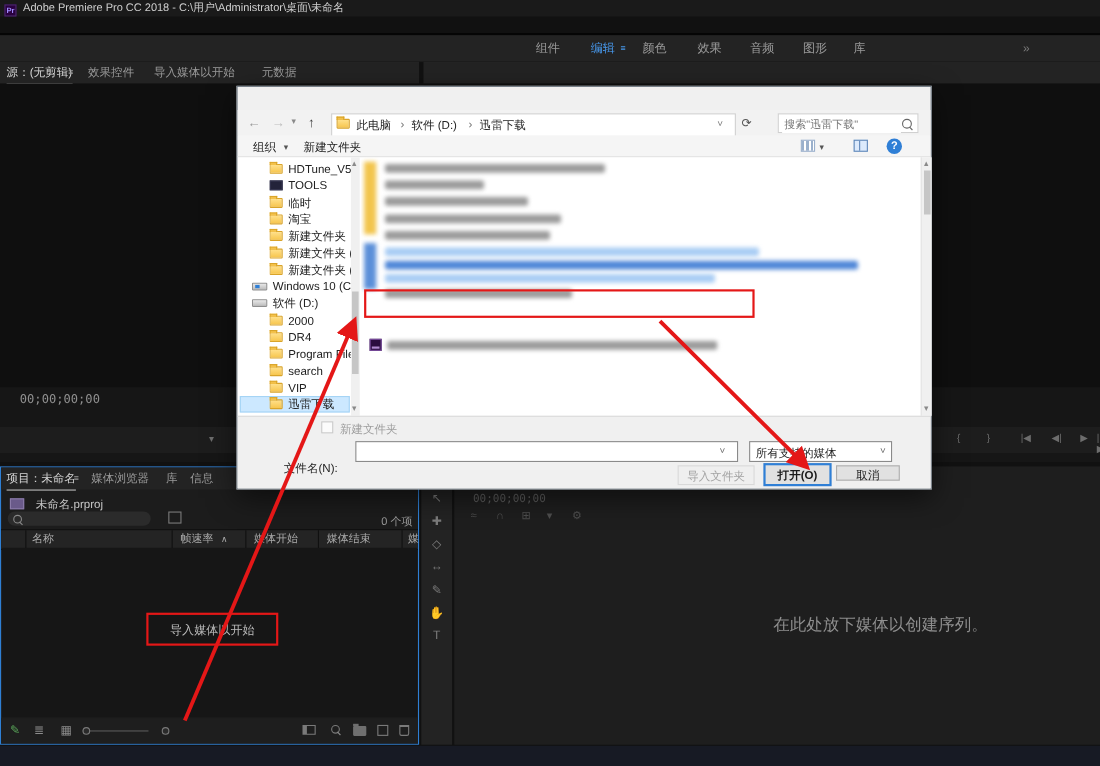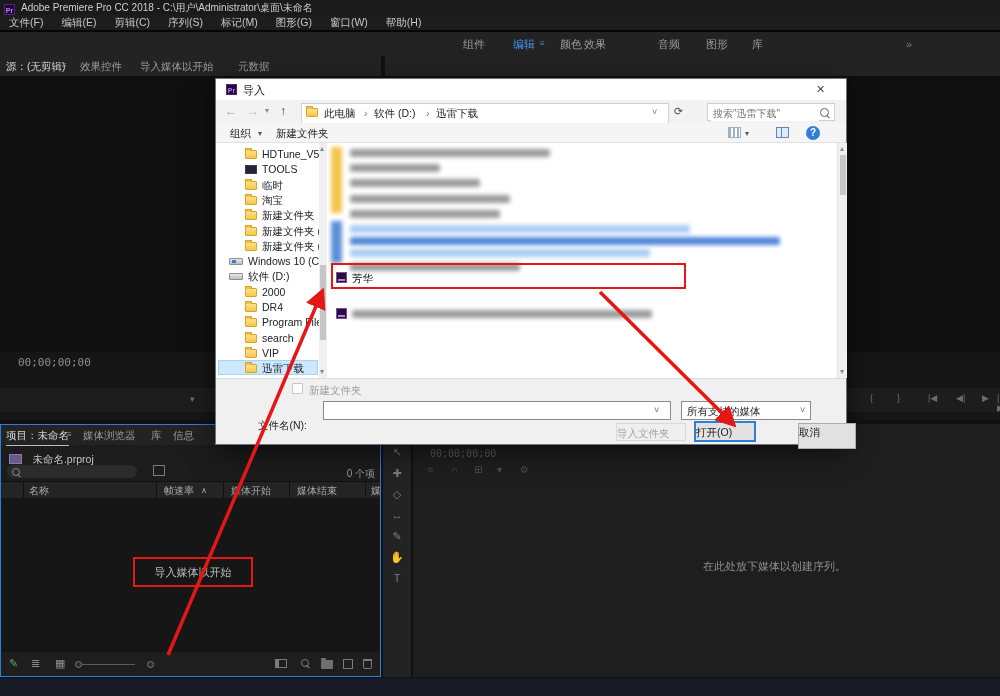--- a/index.html
+++ b/index.html
@@ -8,21 +8,21 @@
   .abs{position:absolute;}
   .nosel{user-select:none;}
   
   .titlebar{left:0;top:0;width:1000px;height:15px;background:#1a1a1a;color:#cfcfcf;font-size:10px;line-height:15px;}
   .prlogo{display:inline-block;width:11px;height:11px;background:#2a0040;color:#9f8cff;font-size:7px;font-weight:bold;
           line-height:11px;text-align:center;vertical-align:-2px;margin:0 6px 0 4px;border:1px solid #4a2a6a;box-sizing:border-box;}
   .menubar{left:0;top:15px;width:1000px;height:15px;background:#1d1d1d;color:#c6c6c6;font-size:10.5px;line-height:15px;display:flex;gap:0;}
   .menubar span{padding:0 9px;}
   .menusep{left:0;top:30px;width:1000px;height:2px;background:#050505;}
   .wsbar{left:0;top:32px;width:1000px;height:24px;background:#232323;color:#9b9b9b;font-size:11px;line-height:24px;}
-  .wsbar .tab{position:absolute;top:0;}
+  .wsbar .tab{position:absolute;top:0;margin-left:24px;}
   .ws-active{color:#4796e8;}
   
   .panel{background:#161616;}
   .phead{position:absolute;left:0;top:0;right:0;height:20px;background:#232323;color:#9a9a9a;font-size:10.5px;line-height:20px;}
   .ptab{position:absolute;top:0;white-space:nowrap;}
   .ptab.active{color:#d6d6d6;border-bottom:1px solid #bcbcbc;}
   .viewer{position:absolute;left:0;right:0;background:#0f0f0f;}
   .tc{font-family:"DejaVu Sans Mono",monospace;color:#8f8f8f;font-size:11px;}
   .ctrlstrip{position:absolute;left:0;right:0;height:24px;background:#1d1d1d;color:#6d6d6d;}
   .transport span{position:absolute;top:5px;font-size:9px;color:#6d6d6d;}
@@ -41,21 +41,21 @@
   .slider-knob{position:absolute;width:7px;height:7px;border:1px solid #7a7a7a;border-radius:50%;background:#2a2a2a;box-sizing:border-box;}
   .gfolder{width:12px;height:9px;background:#6f6f6f;border-radius:1px;}
   .gfolder::before{content:"";position:absolute;top:-2px;left:0;width:5px;height:2px;background:#6f6f6f;}
   .trash{width:9px;height:10px;border:1px solid #7a7a7a;border-top:2px solid #7a7a7a;border-radius:0 0 2px 2px;}
   
   #tools{left:383px;top:424px;width:28px;height:253px;background:#232323;}
   #tools span{position:absolute;left:0;width:28px;text-align:center;color:#7b7b7b;font-size:11px;}
   
   #timeline{left:413px;top:424px;width:587px;height:253px;background:#1e1e1e;}
   #timeline .icons span{position:absolute;color:#4e4e4e;font-size:10px;}
-  .drophint{position:absolute;color:#8f8f8f;font-size:11px;font-family:Liberation Mono, monospace;}
+  .drophint{position:absolute;color:#8f8f8f;font-size:15px;font-family:Liberation Mono, monospace;}
   .bottomstrip{left:0;top:678px;width:1000px;height:18px;background:#171a24;}
   
   #dialog{left:215px;top:78px;width:632px;height:367px;background:#f0f0f0;border:1px solid #6a747e;
           box-shadow:0 8px 24px rgba(0,0,0,.55);box-sizing:border-box;font-size:10.5px;color:#222;}
   .dtitle{position:absolute;left:0;top:0;width:100%;height:21px;background:#ffffff;}
   .dnav{position:absolute;left:0;top:21px;width:100%;height:23px;background:#f2f2f2;}
   .dbox{position:absolute;background:#fff;border:1px solid #d0d0d0;box-sizing:border-box;}
   .dtool{position:absolute;left:0;top:44px;width:100%;height:20px;background:#f5f5f5;border-bottom:1px solid #e2e2e2;box-sizing:border-box;}
   .dbody{position:absolute;left:0;top:64px;width:100%;height:235px;background:#fff;}
   .dfoot{position:absolute;left:0;top:299px;width:100%;height:66px;background:#f0f0f0;border-top:1px solid #dcdcdc;box-sizing:border-box;}
@@ -68,23 +68,23 @@
   .ic-drive{width:14px;height:7px;background:linear-gradient(#e8e8e8,#bdbdbd);border:1px solid #8f8f8f;box-sizing:border-box;border-radius:1px;vertical-align:0;}
   .ic-drivewin::after{content:"";position:absolute;left:2px;top:1px;width:4px;height:3px;background:#2f7fd6;}
   .ic-vfile{width:11px;height:11px;background:#2b0d3f;border:1px solid #7a4d9e;box-sizing:border-box;vertical-align:-2px;}
   .ic-vfile::after{content:"";position:absolute;left:1px;bottom:1px;width:7px;height:2px;background:#b08ad0;}
   .blurbar{position:absolute;height:8px;border-radius:2px;filter:blur(2px);}
   .bgrey{background:#9b9b9b;}
   .byellow{background:#f2c54d;filter:blur(2px);}
   .sbar{position:absolute;background:#f0f0f0;}
   .sthumb{position:absolute;background:#c6c6c6;}
   .sarrow{position:absolute;color:#8a8a8a;font-size:8px;line-height:8px;}
-  .wbtn{position:absolute;background:#e1e1e1;border:1px solid #adadad;box-sizing:border-box;font-size:10.5px;color:#1a1a1a;}
+  .wbtn{position:absolute;background:#e1e1e1;border:1px solid #adadad;box-sizing:border-box;text-align:center;font-size:10.5px;color:#1a1a1a;}
   .wbtn.disabled{background:#efefef;border-color:#d9d9d9;color:#a3a3a3;}
-  .wbtn.primary{border:2px solid #2f7fd6;}
+  .wbtn.primary{border:2px solid #2f7fd6;font-weight:bold;}
   .helpcirc{position:absolute;width:14px;height:14px;border-radius:50%;background:#2f7fd6;color:#fff;font-size:10px;font-weight:bold;text-align:center;line-height:14px;}
   .paneicon{position:absolute;width:13px;height:11px;background:#dceafc;border:1px solid #5f87b8;box-sizing:border-box;}
   .paneicon::after{content:"";position:absolute;left:4px;top:0;width:1px;height:9px;background:#5f87b8;}
   .viewicon{position:absolute;width:13px;height:11px;border:1px solid #9ab0cc;box-sizing:border-box;background:
     repeating-linear-gradient(90deg,#9ab0cc 0 2px,#fff 2px 4px);}
   .dmag{position:absolute;width:7px;height:7px;border:1.3px solid #666;border-radius:50%;}
   .dmag::after{content:"";position:absolute;left:6px;top:6px;width:4px;height:1.3px;background:#666;transform:rotate(45deg);transform-origin:0 0;}
   
   #annot{left:0;top:0;width:1000px;height:696px;pointer-events:none;z-index:60;}
   .redbox{position:absolute;border:2px solid #e41717;box-sizing:border-box;}
@@ -92,38 +92,28 @@
 </style>
 </head>
 <body>
 
 <div id="stage" class="nosel">
 
   <div class="abs titlebar">
     <span class="prlogo">Pr</span><span>Adobe Premiere Pro CC 2018 - C:\用户\Administrator\桌面\未命名</span>
   </div>
 
-  <div class="abs menubar">
-    <span>文件(F)</span>
-    <span>编辑(E)</span>
-    <span>剪辑(C)</span>
-    <span>序列(S)</span>
-    <span>标记(M)</span>
-    <span>图形(G)</span>
-    <span>窗口(W)</span>
-    <span>帮助(H)</span>
-  </div>
   <div class="abs menusep"></div>
 
   <div class="abs wsbar">
     <span class="tab" style="left:463px">组件</span>
     <span class="tab ws-active" style="left:513px">编辑</span>
     <span class="tab" style="left:540px;color:#4796e8;font-size:8px">≡</span>
     <span class="tab" style="left:560px">颜色</span>
-    <span class="tab" style="left:584px">效果</span>
+    <span class="tab" style="left:610px">效果</span>
     <span class="tab" style="left:658px">音频</span>
     <span class="tab" style="left:706px">图形</span>
     <span class="tab" style="left:752px">库</span>
     <span class="tab" style="left:906px;color:#7a7a7a">»</span>
   </div>
 
   <div class="abs panel" style="left:0;top:56px;width:381px;height:364px">
     <div class="phead">
       <span class="ptab active" style="left:6px">源：(无剪辑)</span>
       <span class="ptab" style="left:62px;font-size:8px">≡</span>
@@ -217,25 +207,20 @@
       <span style="left:61px;top:40px">⊞</span>
       <span style="left:84px;top:40px">▾</span>
       <span style="left:107px;top:40px">⚙</span>
     </div>
     <div class="drophint" style="left:290px;top:135px">在此处放下媒体以创建序列。</div>
   </div>
 
   <div class="abs bottomstrip"></div>
 
   <div id="dialog" class="abs z30">
-    <div class="dtitle">
-      <span class="prlogo" style="margin:5px 6px 0 10px;float:left">Pr</span>
-      <span style="float:left;margin-top:4px;font-size:11px">导入</span>
-      <span class="abs" style="left:600px;top:4px;color:#444;font-size:11px">✕</span>
-    </div>
     <div class="dnav">
       <span class="abs" style="left:9px;top:4px;color:#9a9a9a;font-size:12px">←</span>
       <span class="abs" style="left:31px;top:4px;color:#bdbdbd;font-size:12px">→</span>
       <span class="abs" style="left:49px;top:6px;color:#8a8a8a;font-size:8px">▾</span>
       <span class="abs" style="left:64px;top:4px;color:#3b3b3b;font-size:12px">↑</span>
       <div class="dbox" style="left:85px;top:3px;width:368px;height:34px">
         <span class="ic ic-folder" style="position:absolute;left:4px;top:4px"></span>
         <span class="abs" style="left:22px;top:3px">此电脑</span>
         <span class="abs" style="left:62px;top:3px;color:#777">›</span>
         <span class="abs" style="left:72px;top:3px">软件 (D:)</span>
@@ -292,24 +277,20 @@
         <div class="blurbar bgrey" style="left:22px;top:21px;width:90px"></div>
         <div class="blurbar bgrey" style="left:22px;top:36px;width:130px"></div>
         <div class="blurbar bgrey" style="left:22px;top:52px;width:160px"></div>
         <div class="blurbar bgrey" style="left:22px;top:67px;width:150px"></div>
         <span class="abs" style="left:3px;top:78px;width:11px;height:42px;background:#5b8fd9;filter:blur(2px)"></span>
         <div class="blurbar" style="left:22px;top:82px;width:340px;background:#a9cdf4"></div>
         <div class="blurbar" style="left:22px;top:94px;width:430px;background:#4f87d8"></div>
         <div class="blurbar" style="left:22px;top:106px;width:300px;background:#a9cdf4"></div>
         <div class="blurbar bgrey" style="left:22px;top:120px;width:170px"></div>
 
-        <div class="abs" style="left:0;top:127px;width:509px;height:16px">
-          <span class="ic ic-vfile" style="position:absolute;left:8px;top:2px"></span>
-          <span class="abs" style="left:24px;top:2px;color:#111">芳华</span>
-        </div>
 
         <div class="abs" style="left:0;top:163px;width:509px;height:16px">
           <span class="ic ic-vfile" style="position:absolute;left:8px;top:2px"></span>
           <span class="blurbar bgrey" style="left:24px;top:4px;width:300px"></span>
         </div>
       </div>
 
       <div class="sbar" style="left:621px;top:0;width:9px;height:235px;border-left:1px solid #e4e4e4">
         <span class="sarrow" style="left:2px;top:2px">▴</span>
         <div class="sthumb" style="left:2px;top:12px;width:6px;height:40px"></div>
@@ -322,21 +303,21 @@
       <span class="abs" style="left:93px;top:5px;color:#9e9e9e">新建文件夹</span>
       <span class="abs" style="left:30px;top:40px;width:73px;text-align:center">文件名(N):</span>
       <input class="abs" style="left: 107px; top: 22px; width: 338px; height: 17px; border: 1px solid rgb(138, 138, 138); font-size: 10.5px; padding: 0px 4px; font-family: inherit;" value="">
       <span class="abs" style="left:438px;top:26px;font-size:9px;color:#666">˅</span>
       <div class="abs" style="left:465px;top:22px;width:130px;height:19px;background:#fff;border:1px solid #8a8a8a;box-sizing:border-box">
         <span class="abs" style="left:5px;top:3px">所有支持的媒体</span>
         <span class="abs" style="left:118px;top:3px;font-size:9px;color:#666">˅</span>
       </div>
       <div class="wbtn disabled" style="left:400px;top:44px;width:70px;height:18px;line-height:18px">导入文件夹</div>
       <div class="wbtn primary" style="left:478px;top:42px;width:62px;height:21px;line-height:18px">打开(O)</div>
-      <div class="wbtn" style="left:582px;top:44px;width:58px;height:26px;line-height:17px">取消</div>
+      <div class="wbtn" style="left:544px;top:44px;width:58px;height:14px;line-height:17px">取消</div>
     </div>
   </div>
 
   <div id="annot" class="abs">
     <div class="redbox" style="left:331px;top:263px;width:355px;height:26px"></div>
     <div class="redbox" style="left:133px;top:557px;width:120px;height:30px"></div>
     <svg width="1000" height="696">
       <defs>
         <marker id="ah" markerWidth="6" markerHeight="6" refX="4.6" refY="3" orient="auto">
           <polygon points="0,0 6,3 0,6" fill="#e41717"></polygon>

